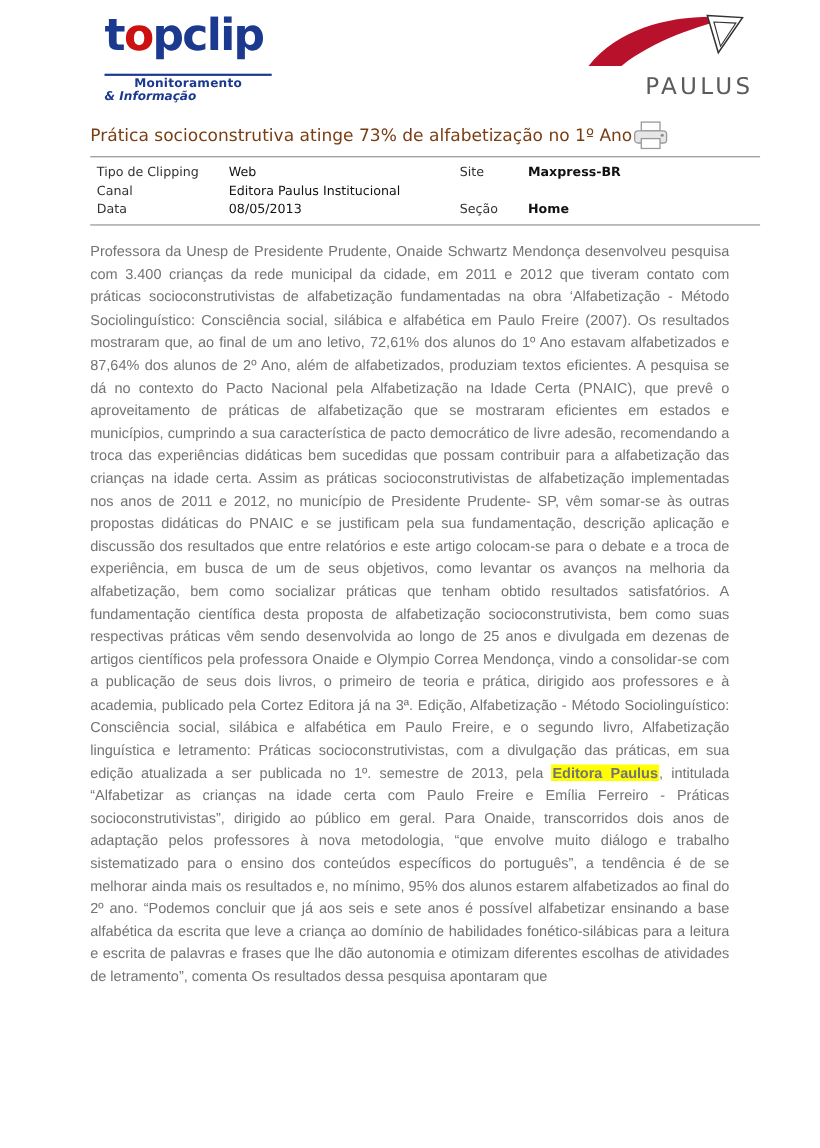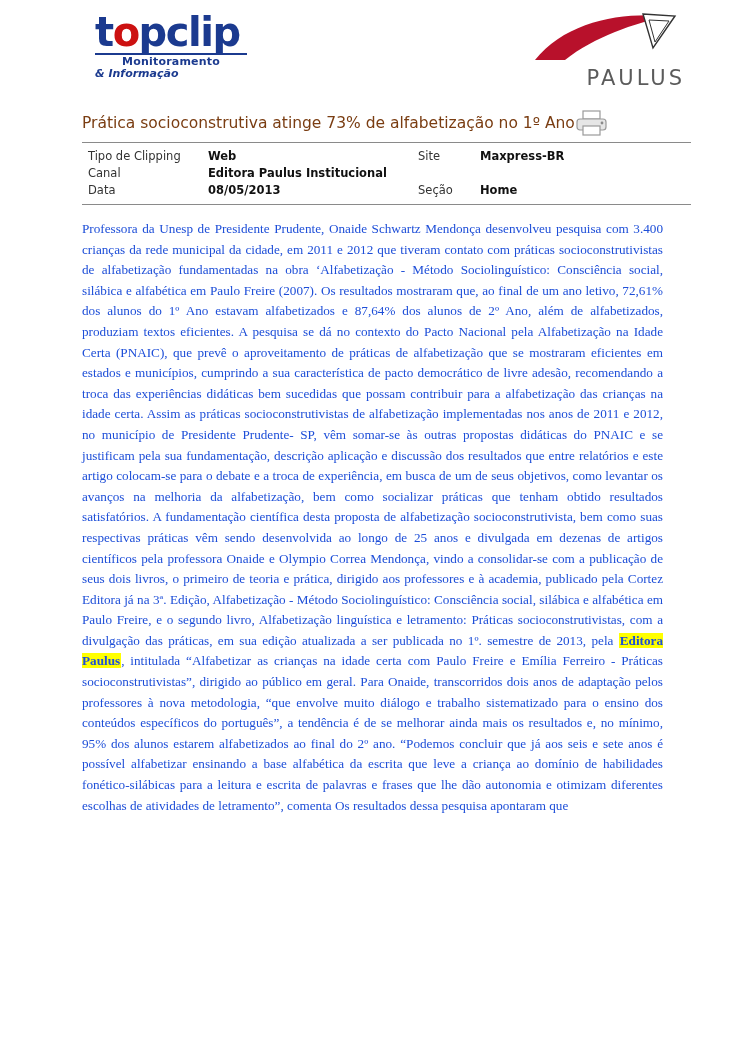--- a/index.html
+++ b/index.html
@@ -44,21 +44,21 @@
     letter-spacing: -1.5px;
     line-height: 40px;
     display: inline-block;
   }
   .logo-top { color: #1b3a8f; }
   .logo-clip { color: #1b3a8f; }
   .logo-o-red {
     color: #cc1111;
   }
   .logo-sub {
-    margin-top: 1px;
+    margin-top: 15px;
     font-size: 11px;
     font-weight: bold;
     color: #1b3a8f;
     letter-spacing: 0.2px;
     line-height: 12px;
     border-top: 2px solid #1b3a8f;
     padding-top: 1px;
     width: 152px;
     text-align: center;
   }
@@ -119,40 +119,40 @@
     display: flex;
     line-height: 17px;
   }
   .meta-label {
     width: 120px;
     color: #333;
     padding-left: 6px;
   }
   .meta-value {
     width: 210px;
-    font-weight: bold;
+    font-weight: normal;
     color: #111;
   }
   .meta-label2 {
     width: 62px;
     color: #333;
   }
   .meta-value2 {
     font-weight: bold;
     color: #111;
   }
 
   
   .article {
     margin: 14px 42px 0 42px;
     font-size: 13.2px;
     line-height: 20.6px;
     text-align: justify;
-    color: #1d4ed8;
-    font-family: Liberation Serif, serif;
+    color: #737373;
+    font-family: Liberation Sans, sans-serif;
   }
   .hl {
     background: #ffff00;
     font-weight: bold;
     padding: 0 1px;
   }
 </style>
 </head>
 <body>
 

